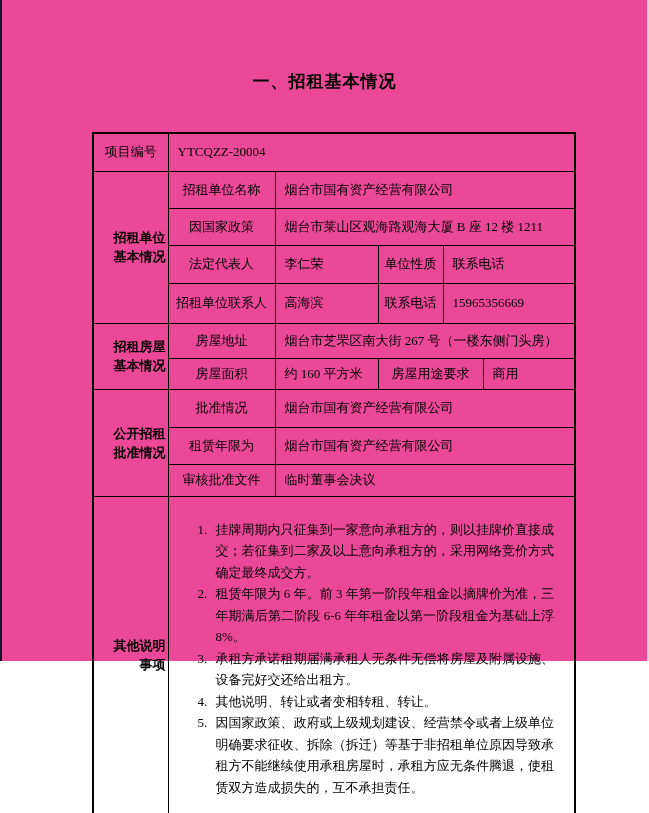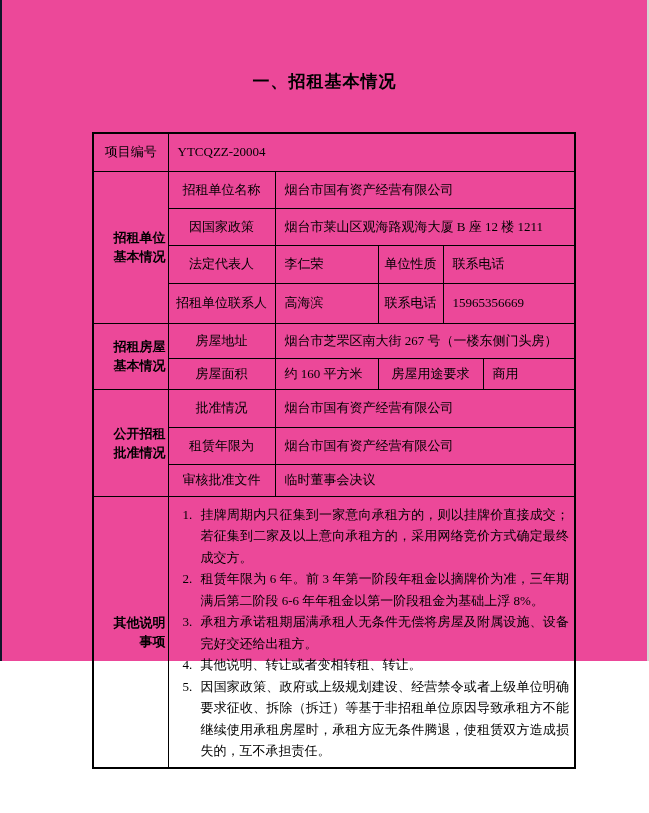--- a/index.html
+++ b/index.html
@@ -31,21 +31,21 @@
   tr:nth-child(2)  { height:37px; }
   tr:nth-child(3)  { height:37px; }
   tr:nth-child(4)  { height:38px; }
   tr:nth-child(5)  { height:40px; }
   tr:nth-child(6)  { height:35px; }
   tr:nth-child(7)  { height:31px; }
   tr:nth-child(8)  { height:38px; }
   tr:nth-child(9)  { height:37px; }
   tr:nth-child(10) { height:32px;padding-left:8px; }
   tr:nth-child(11) { height:272px; }
-  td.notes { vertical-align:top; padding:0; }
+  td.notes { vertical-align:top; padding:15px; }
   td.notes ol { margin:7px 5px 0 0; padding-left:27px; }
   td.notes li {
     line-height:21.5px; padding-left:5px; text-align:justify;
     font-size:13px;
   }
 </style>
 </head>
 <body>
 
 <div class="page">

